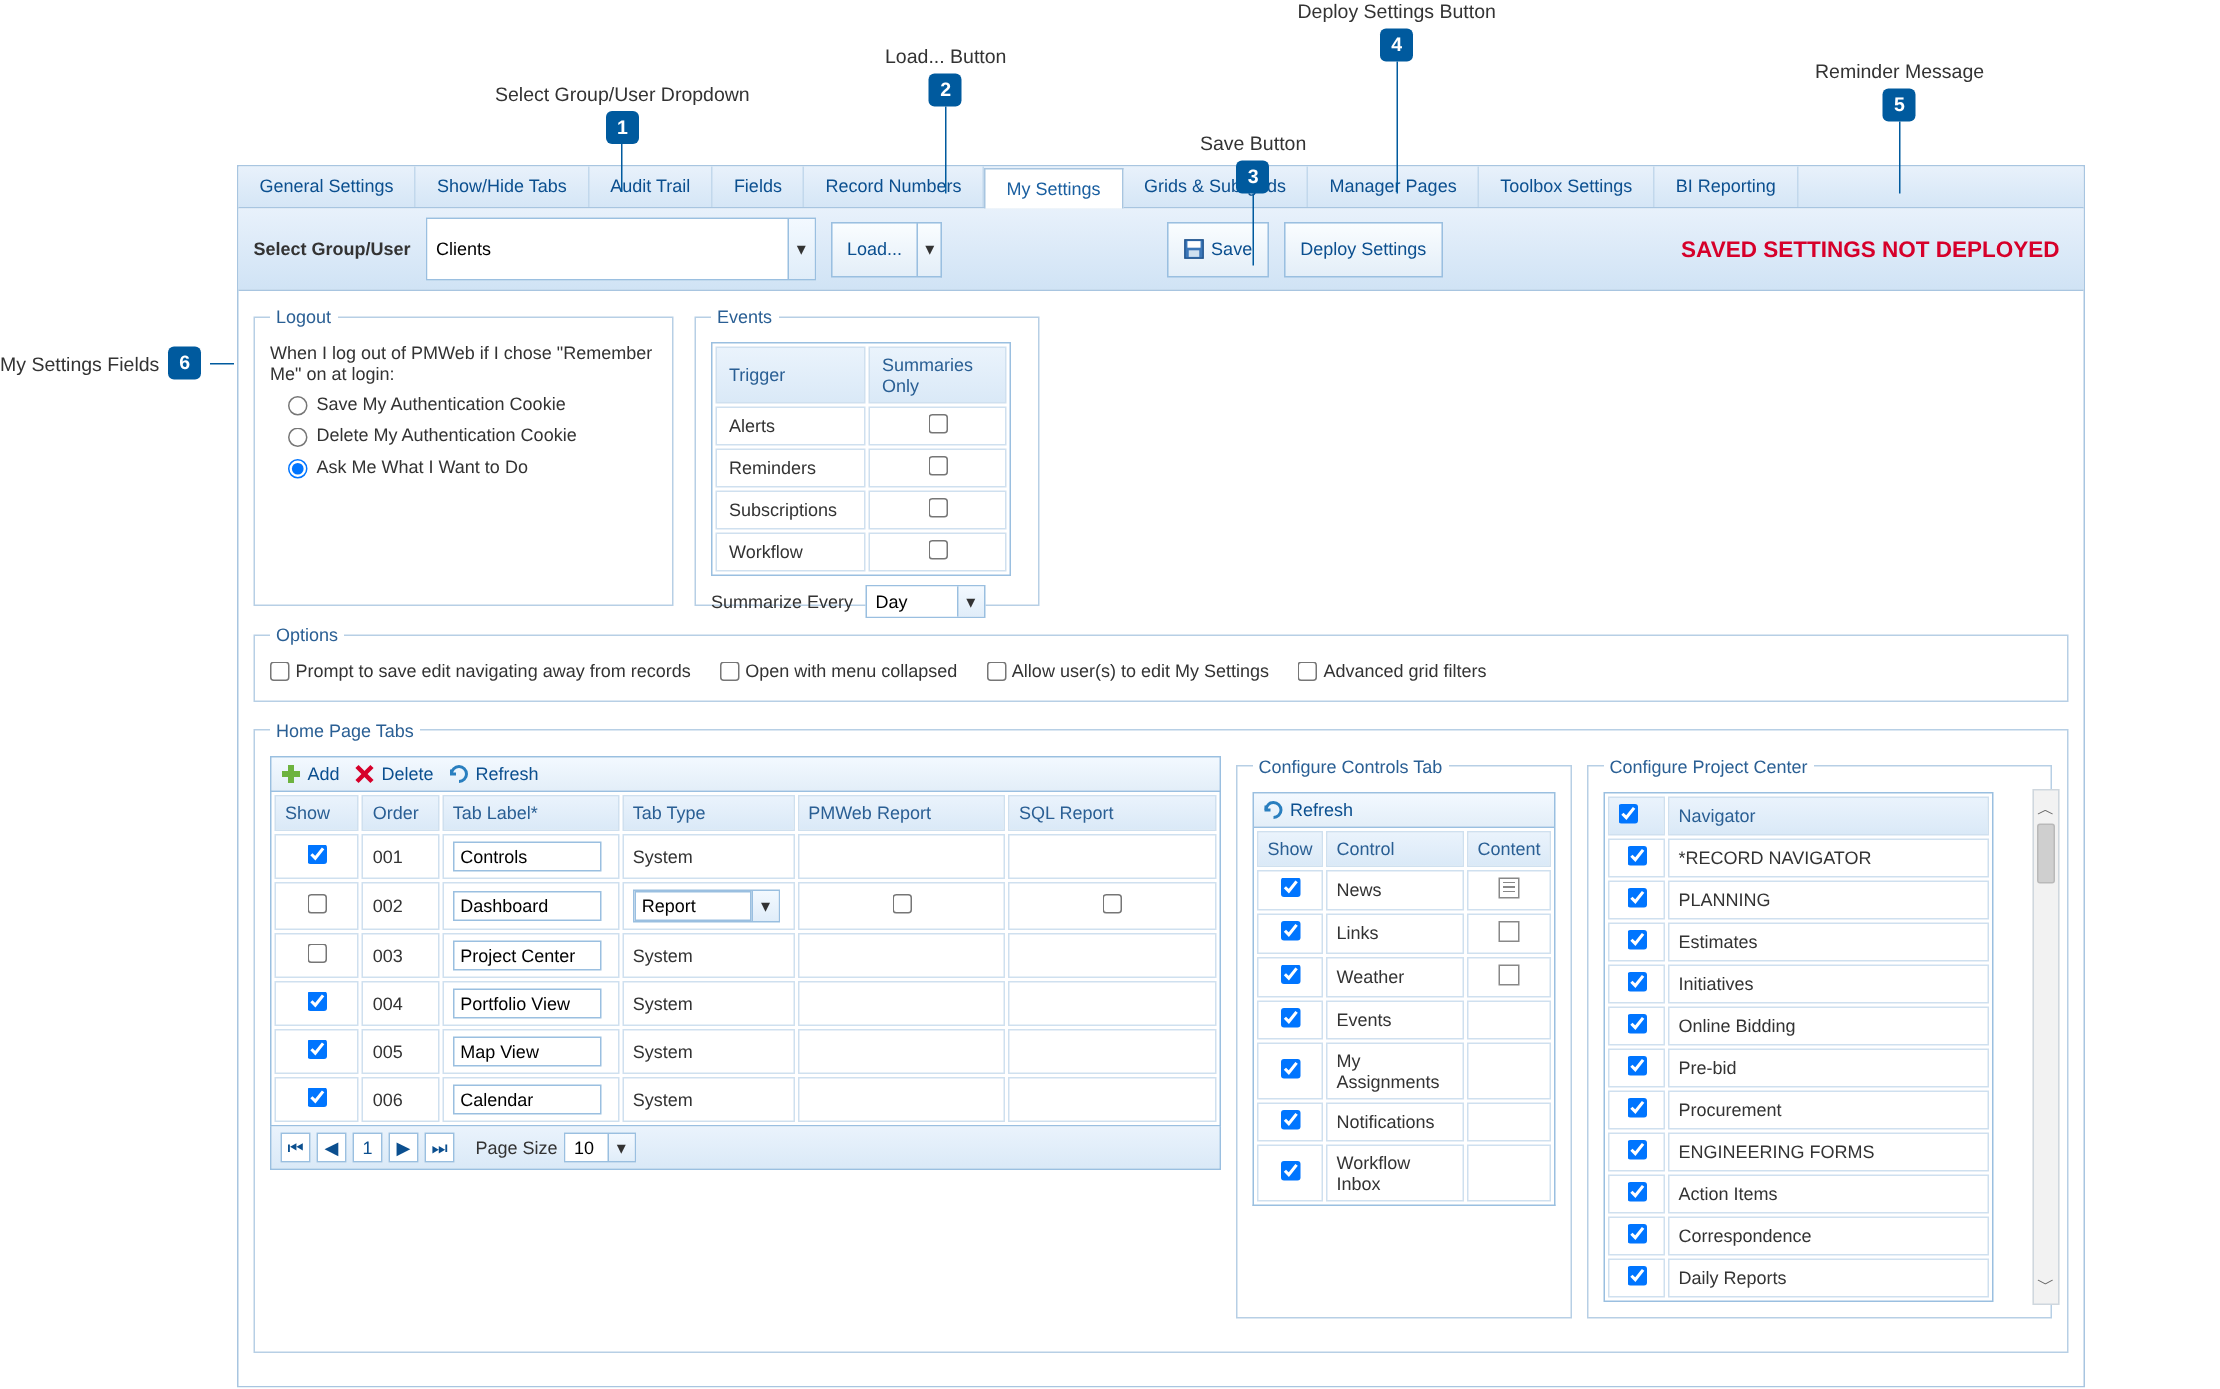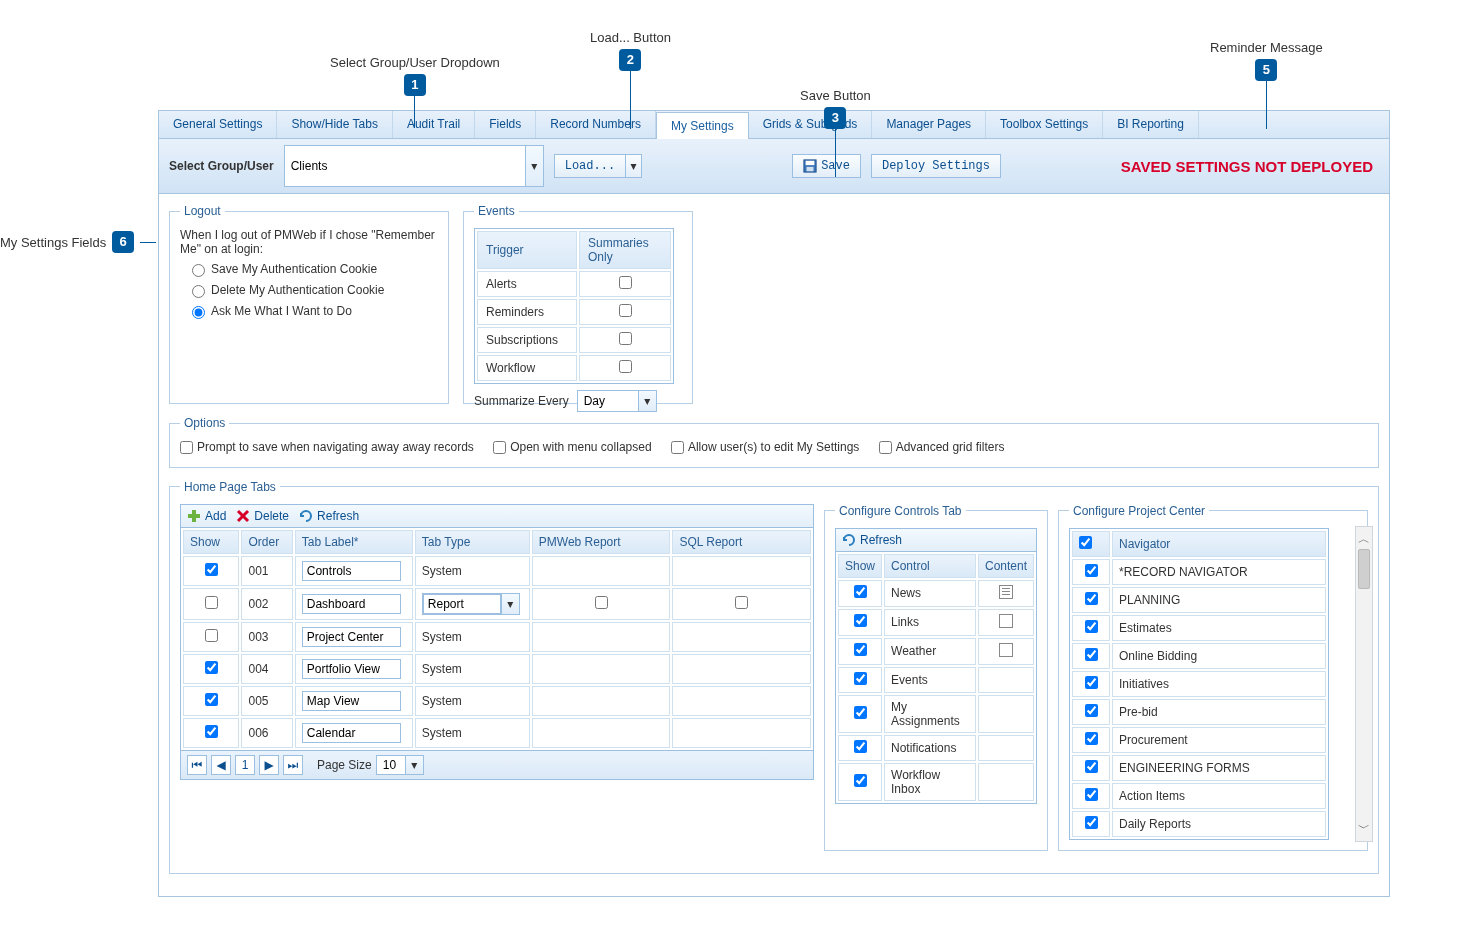--- a/index.html
+++ b/index.html
@@ -20,21 +20,21 @@
 .app { border: 1px solid #a8c5e0; margin-left: 158px; margin-right: 90px; width: 1232px; }
 .tabstrip { display: flex; background: linear-gradient(#e8f1fb, #d5e6f6); border-bottom: 1px solid #a8c5e0; }
 .tab { padding: 6px 14px; color: #0b4f8f; cursor: pointer; border-right: 1px solid #c2d8ec; }
 .tab.active { background: #fff; color: #1a5fa0; border-top: 1px solid #a8c5e0; border-left: 1px solid #a8c5e0; border-right: 1px solid #a8c5e0; position: relative; top: 1px; }
 
 .toolbar { display: flex; align-items: center; gap: 10px; padding: 6px 10px; background: linear-gradient(#e8f1fb, #d0e3f5); border-bottom: 1px solid #a8c5e0; }
 .toolbar label { font-weight: bold; }
 .combo { display: inline-flex; border: 1px solid #9abfe0; background: #fff; height: 42px; }
 .combo input { border: none; padding: 0 6px; width: 240px; outline: none; font-size: 12px; }
 .combo .dd { width: 18px; border-left: 1px solid #9abfe0; background: linear-gradient(#f3f9ff,#e0edf9); display:flex; align-items:center; justify-content:center; }
-.btn { border: 1px solid #9abfe0; background: linear-gradient(#fafdff,#e3eef8); padding: 3px 10px; color: #0b4f8f; cursor: pointer; height: 24px; display:inline-flex; align-items:center; gap:4px;font-family:Liberation Mono, monospace; }
+.btn { border: 1px solid #9abfe0; background: linear-gradient(#fafdff,#e3eef8); padding: 3px 10px; color: #0b4f8f; cursor: pointer; height: 37px; display:inline-flex; align-items:center; gap:4px; }
 .split-btn { display:inline-flex; }
 .split-btn .btn { border-radius: 0; }
 .split-btn .dd { width:16px; border:1px solid #9abfe0; border-left:none; background:linear-gradient(#fafdff,#e3eef8); display:flex; align-items:center; justify-content:center; }
 .save-icon { width:14px; height:14px; }
 .reminder { margin-left: auto; color: #d6002a; font-weight: bold; font-size: 15px; padding-right:6px; }
 
 .body { padding: 10px; position: relative; }
 fieldset { border: 1px solid #b7cfe5; padding: 10px; margin-bottom: 12px; }
 legend { color: #2a5f94; padding: 0 4px; font-size: 12px; }
 
@@ -91,20 +91,25 @@
   </div>
   <div class="callout" style="left:590px; top:30px;">
     <div>Load... Button</div>
     <div class="bubble">2</div>
     <div class="vline" style="height:58px;"></div>
   </div>
   <div class="callout" style="left:800px; top:40px;margin-top:48px;">
     <div>Save Button</div>
     <div class="bubble">3</div>
     <div class="vline" style="height:48px;"></div>
+  </div>
+  <div class="callout" style="left:865px; top:0px;">
+    <div>Deploy Settings Button</div>
+    <div class="bubble">4</div>
+    <div class="vline" style="height:88px;"></div>
   </div>
   <div class="callout" style="left:1210px; top:40px;">
     <div>Reminder Message</div>
     <div class="bubble">5</div>
     <div class="vline" style="height:48px;"></div>
   </div>
 </div>
 
 <div class="side-callout" style="top:231px;">
   <span>My Settings Fields</span>
@@ -208,21 +213,21 @@
             <div class="dd">▾</div>
           </div>
         </div>
       </fieldset>
     </div>
 
     <fieldset class="options-box">
       <legend>Options</legend>
       <label class="opt">
           <input type="checkbox" style="">
-          <span>Prompt to save when navigating away away records</span>
+          <span>Prompt to save edit navigating away from records</span>
         </label>
       <label class="opt">
           <input type="checkbox" style="">
           <span>Open with menu collapsed</span>
         </label>
       <label class="opt">
           <input type="checkbox" style="">
           <span>Allow user(s) to edit My Settings</span>
         </label>
       <label class="opt">
@@ -432,41 +437,45 @@
                 <tr>
     <td class="c"><input type="checkbox" checked="" style=""></td>
     <td class="bold-row">PLANNING</td>
                 </tr>
                 <tr>
     <td class="c"><input type="checkbox" checked="" style=""></td>
     <td>Estimates</td>
                 </tr>
                 <tr>
     <td class="c"><input type="checkbox" checked="" style=""></td>
+    <td>Initiatives</td>
+                </tr>
+                <tr>
+    <td class="c"><input type="checkbox" checked="" style=""></td>
     <td>Online Bidding</td>
                 </tr>
                 <tr>
     <td class="c"><input type="checkbox" checked="" style=""></td>
-    <td>Initiatives</td>
-                </tr>
-                <tr>
-    <td class="c"><input type="checkbox" checked="" style=""></td>
     <td>Pre-bid</td>
                 </tr>
                 <tr>
     <td class="c"><input type="checkbox" checked="" style=""></td>
     <td>Procurement</td>
                 </tr>
                 <tr>
     <td class="c"><input type="checkbox" checked="" style=""></td>
     <td class="bold-row">ENGINEERING FORMS</td>
                 </tr>
                 <tr>
     <td class="c"><input type="checkbox" checked="" style=""></td>
     <td>Action Items</td>
+                </tr>
+                <tr>
+    <td class="c"><input type="checkbox" checked="" style=""></td>
+    <td>Correspondence</td>
                 </tr>
                 <tr>
     <td class="c"><input type="checkbox" checked="" style=""></td>
     <td>Daily Reports</td>
                 </tr>
               </tbody>
           </table>
           <div class="scrollbar">
             <span class="arr">︿</span>
             <div class="thumb"></div>

